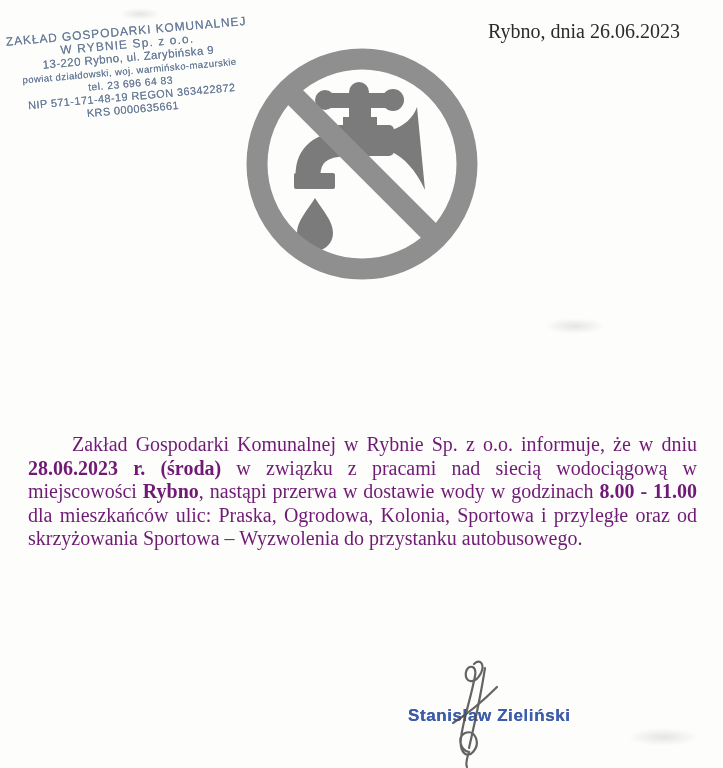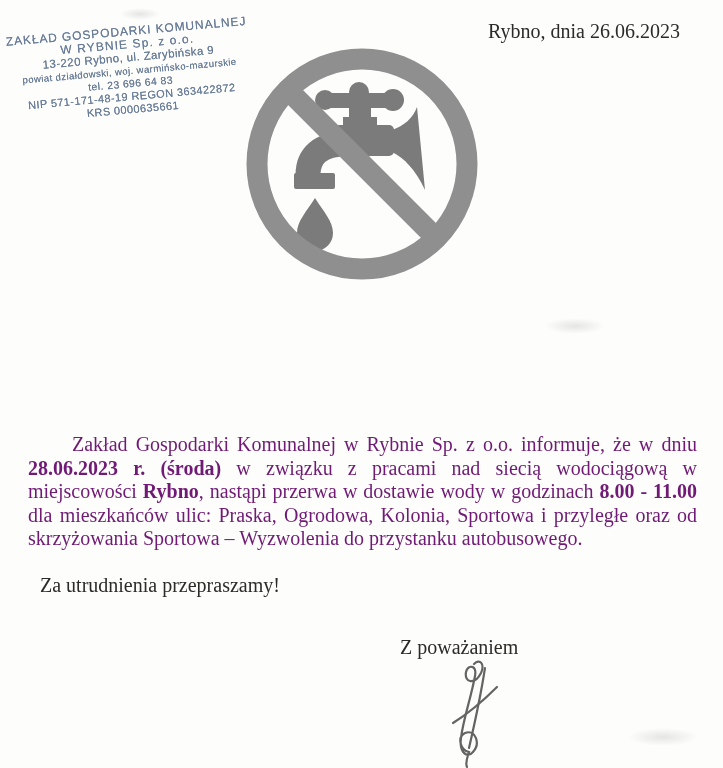--- a/index.html
+++ b/index.html
@@ -117,23 +117,22 @@
       <g stroke="var(--icon-gray)" fill="none">
         <circle cx="116" cy="116" r="105" stroke-width="21"></circle>
         <line x1="43" y1="43" x2="189" y2="189" stroke-width="21"></line>
       </g>
     </svg>
   </div>
 
 
   <p class="body-par"><span>Zakład Gospodarki Komunalnej w Rybnie  Sp. z o.o. informuje, że w dniu </span><span class="b">28.06.2023 r. (środa)</span><span>  w związku z pracami nad siecią wodociągową w miejscowości </span><span class="b">Rybno</span><span>, nastąpi przerwa w dostawie wody w godzinach </span><span class="b">8.00 - 11.00</span><span> dla mieszkańców ulic: Praska, Ogrodowa, Kolonia, Sportowa i przyległe oraz od skrzyżowania Sportowa – Wyzwolenia do przystanku autobusowego.</span></p>
 
-  <p class="apology">Za utrudnienia przepraszamy!</p>
 
-  <div class="closing">Z poważaniem</div>
+  <div class="signer-name">Stanisław Zieliński</div>
 
   <svg class="signature-svg" viewBox="0 0 82 112">
     <g fill="none" stroke="#4f4f4f" stroke-width="2.2" stroke-linecap="round" opacity=".88">
       <path d="M36 8 C42 2 47 8 43 17 C37 29 26 27 28 16 C30 8 39 9 37 20 C33 42 25 64 23 82 C21 96 29 103 35 96 C43 87 37 73 27 77 C19 81 22 94 31 96 C29 102 27 107 29 111"></path>
       <path d="M47 12 C43 38 37 66 31 92"></path>
       <path d="M15 67 C31 57 46 44 59 31"></path>
     </g>
   </svg>
 
   <div class="smudge s1"></div>

